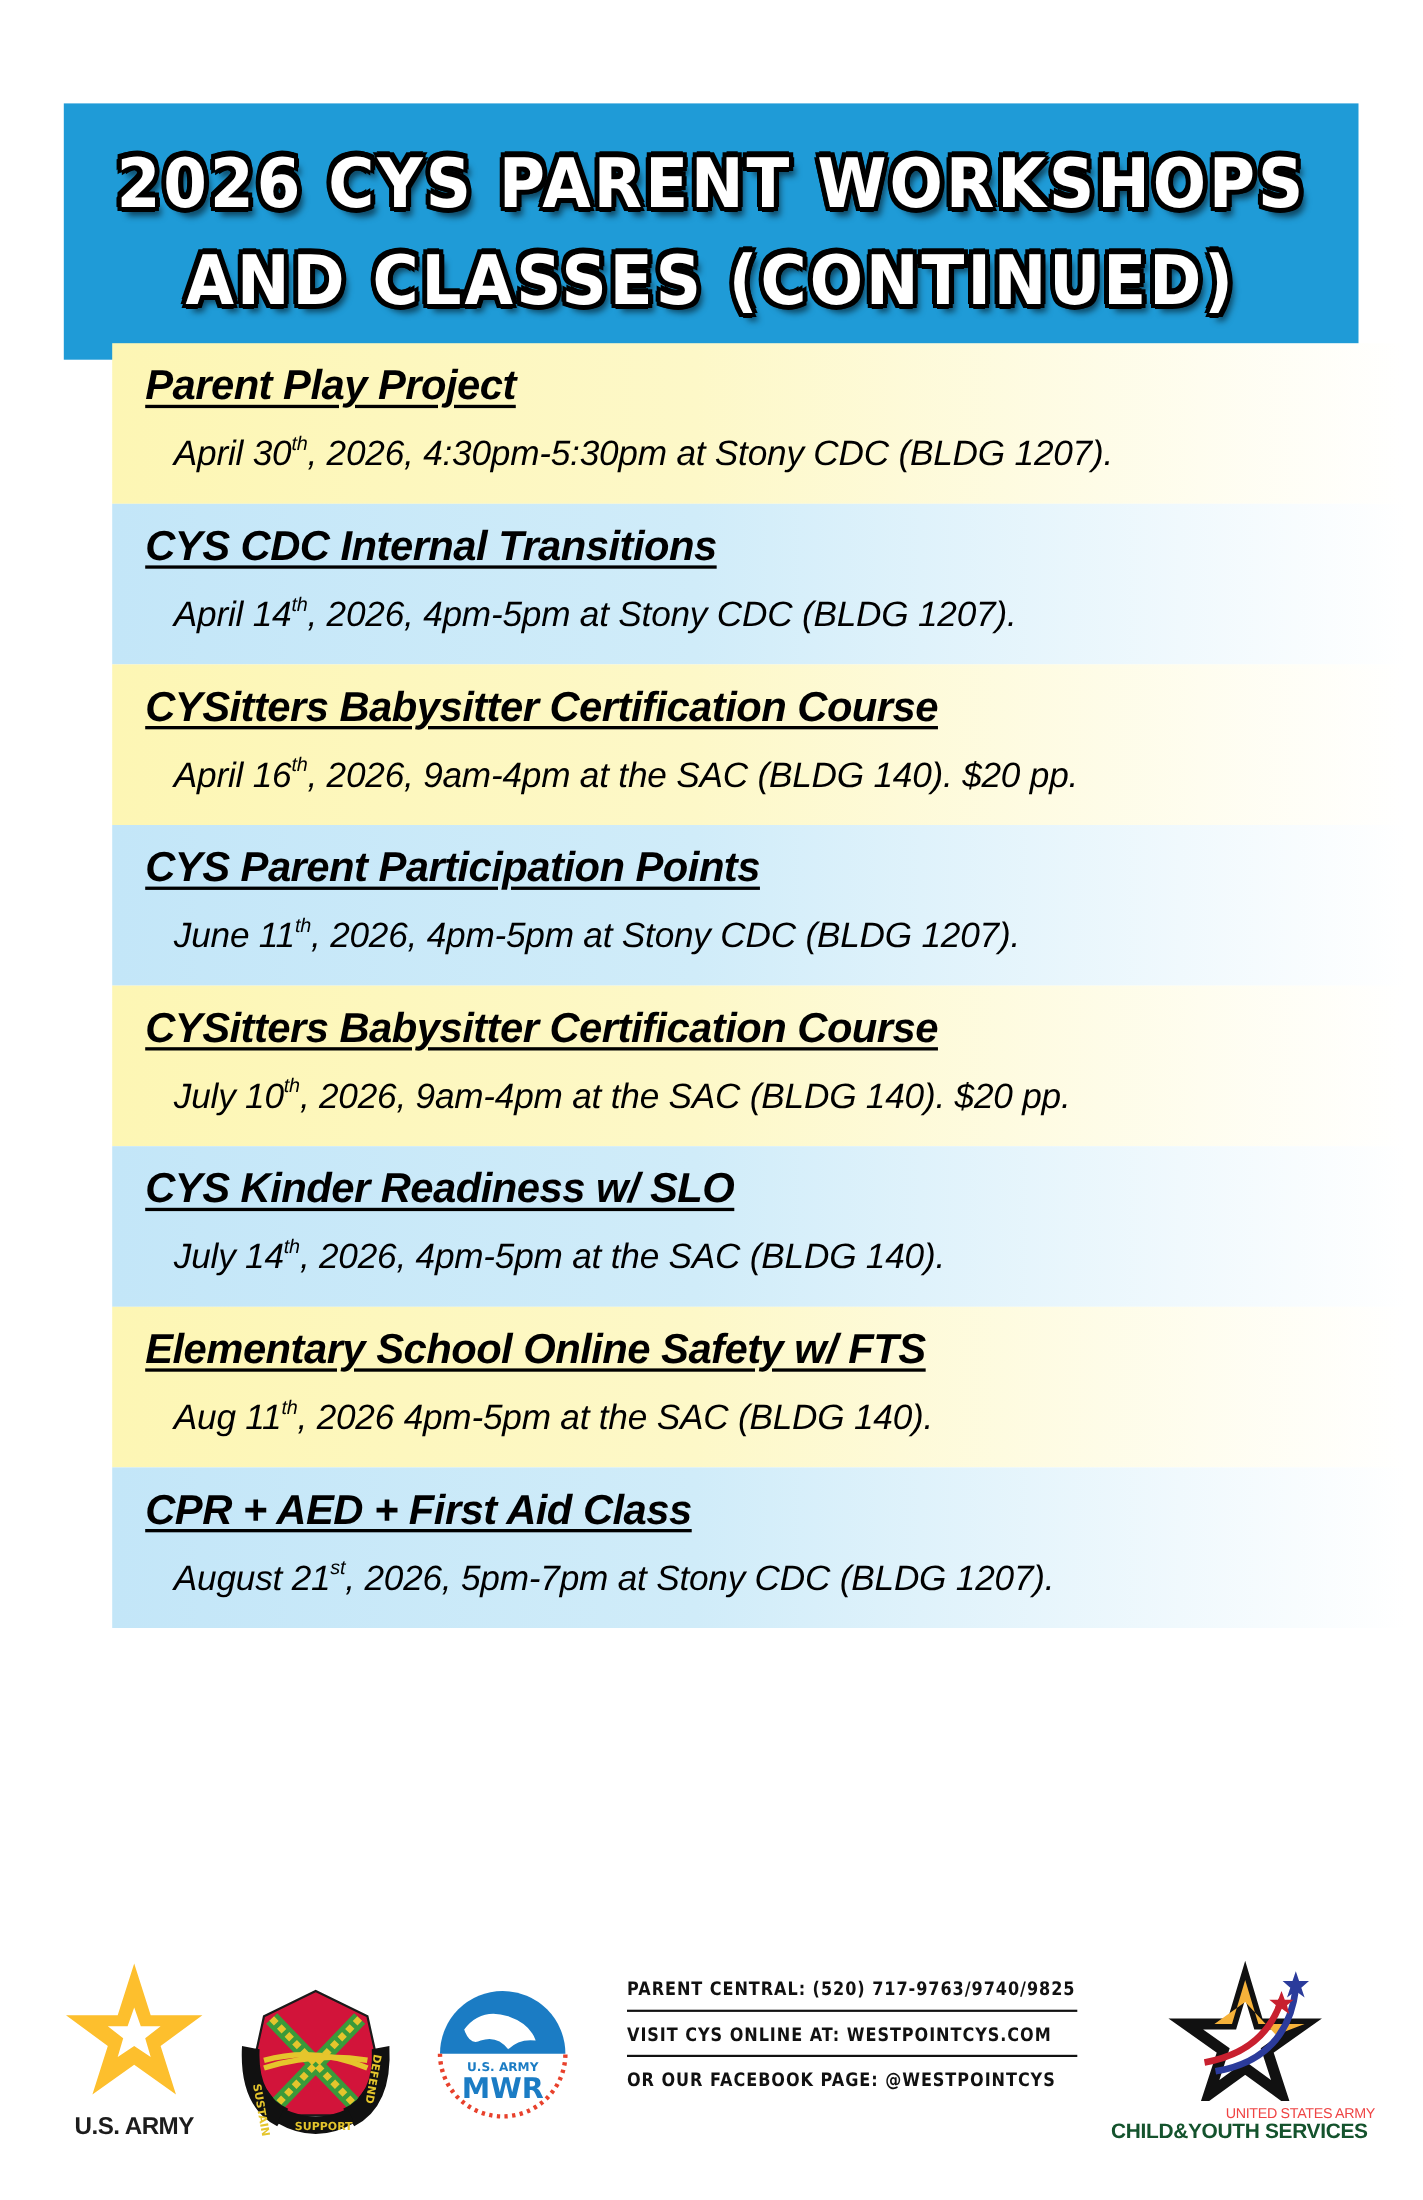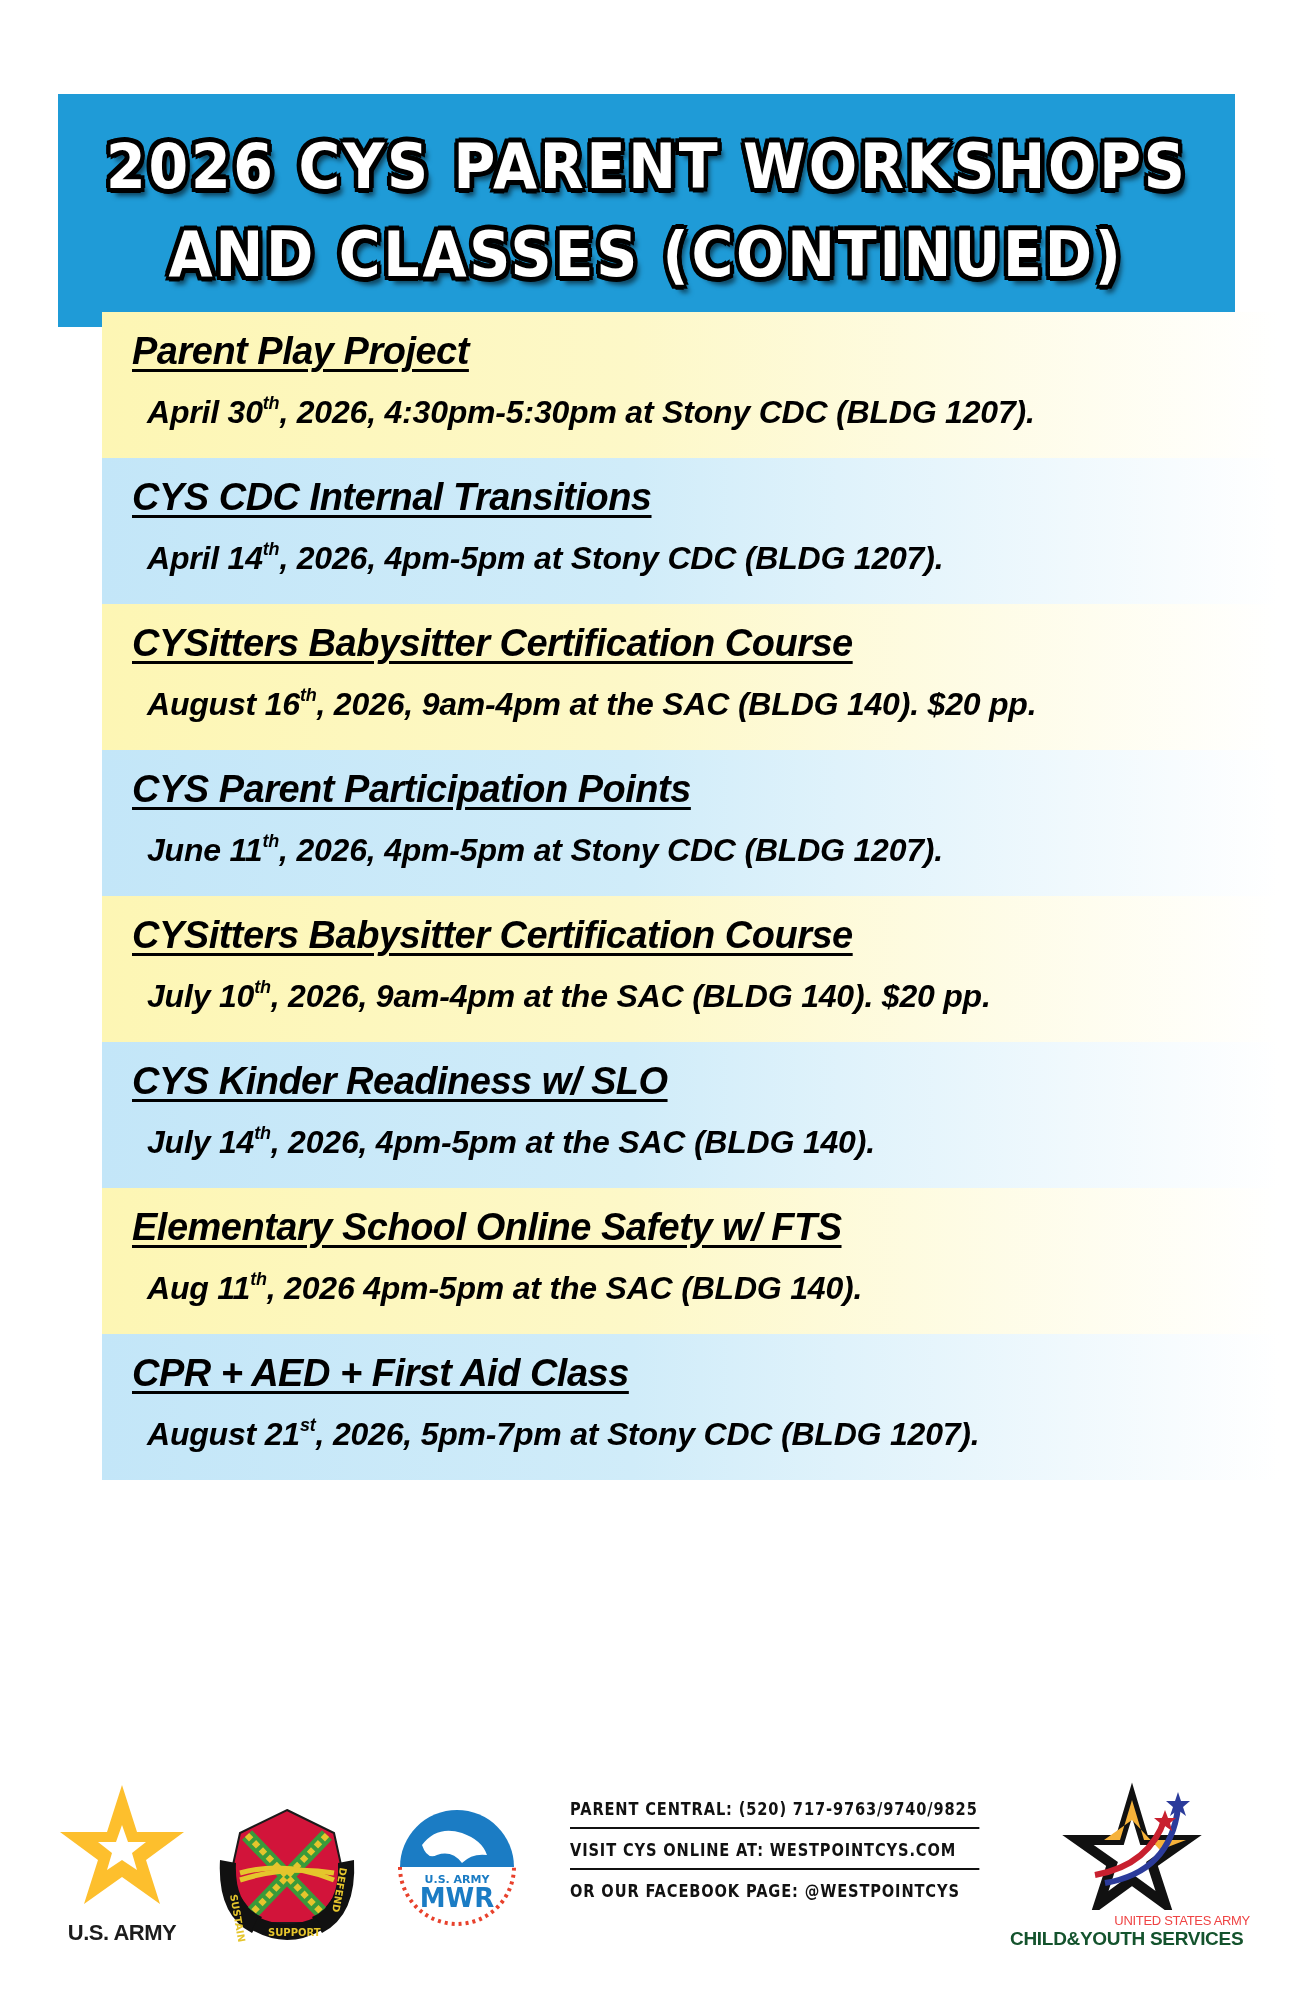--- a/index.html
+++ b/index.html
@@ -28,22 +28,22 @@
   .row.yellow { background: linear-gradient(to right, #fdf6b4 0%, #fdf8c8 45%, #ffffff 100%); }
   .row.blue { background: linear-gradient(to right, #c3e6f8 0%, #d0ecf9 45%, #ffffff 100%); }
   .row-title {
     position: absolute; left: 30px; top: 18px;
     font-family: "Liberation Sans", sans-serif; font-weight: bold; font-style: italic;
     font-size: 38px; letter-spacing: -0.5px; color: #000;
     text-decoration: underline; text-decoration-thickness: 3px; text-underline-offset: 5px;
     white-space: nowrap;
   }
   .row-detail {
-    position: absolute; left: 45px; top: 82px;
-    font-family: "Liberation Sans", sans-serif; font-weight: bold; font-style: italic;
+    position: absolute; left: 56px; top: 82px;
+    font-family: "Liberation Sans", sans-serif; font-weight: normal; font-style: italic;
     font-size: 32px; color: #000; white-space: nowrap; letter-spacing: -0.2px;
   }
   .row-detail sup { font-size: 18px; vertical-align: 14px; line-height: 0; }
 
   .footer { position: absolute; left: 0; top: 1760px; width: 1294px; height: 200px; }
   .logo { position: absolute; }
   .army { left: 58px; top: 20px; width: 128px; height: 165px; }
   .army-label {
     position: absolute; left: 0; top: 140px; width: 128px; text-align: center;
     font-family: "Liberation Sans", sans-serif; font-weight: bold; font-size: 22px; color: #1c1c1c;
@@ -75,21 +75,21 @@
   <div class="row yellow">
     <div class="row-title">Parent Play Project</div>
     <div class="row-detail"><span>April 30</span><sup>th</sup><span>, 2026, 4:30pm-5:30pm at Stony CDC (BLDG 1207).</span></div>
   </div>
   <div class="row blue">
     <div class="row-title">CYS CDC Internal Transitions</div>
     <div class="row-detail"><span>April 14</span><sup>th</sup><span>, 2026, 4pm-5pm at Stony CDC (BLDG 1207).</span></div>
   </div>
   <div class="row yellow">
     <div class="row-title">CYSitters Babysitter Certification Course</div>
-    <div class="row-detail"><span>August 16</span><sup>th</sup><span>, 2026, 9am-4pm at the SAC (BLDG 140). $20 pp.</span></div>
+    <div class="row-detail"><span>April 16</span><sup>th</sup><span>, 2026, 9am-4pm at the SAC (BLDG 140). $20 pp.</span></div>
   </div>
   <div class="row blue">
     <div class="row-title">CYS Parent Participation Points</div>
     <div class="row-detail"><span>June 11</span><sup>th</sup><span>, 2026, 4pm-5pm at Stony CDC (BLDG 1207).</span></div>
   </div>
   <div class="row yellow">
     <div class="row-title">CYSitters Babysitter Certification Course</div>
     <div class="row-detail"><span>July 10</span><sup>th</sup><span>, 2026, 9am-4pm at the SAC (BLDG 140). $20 pp.</span></div>
   </div>
   <div class="row blue">

